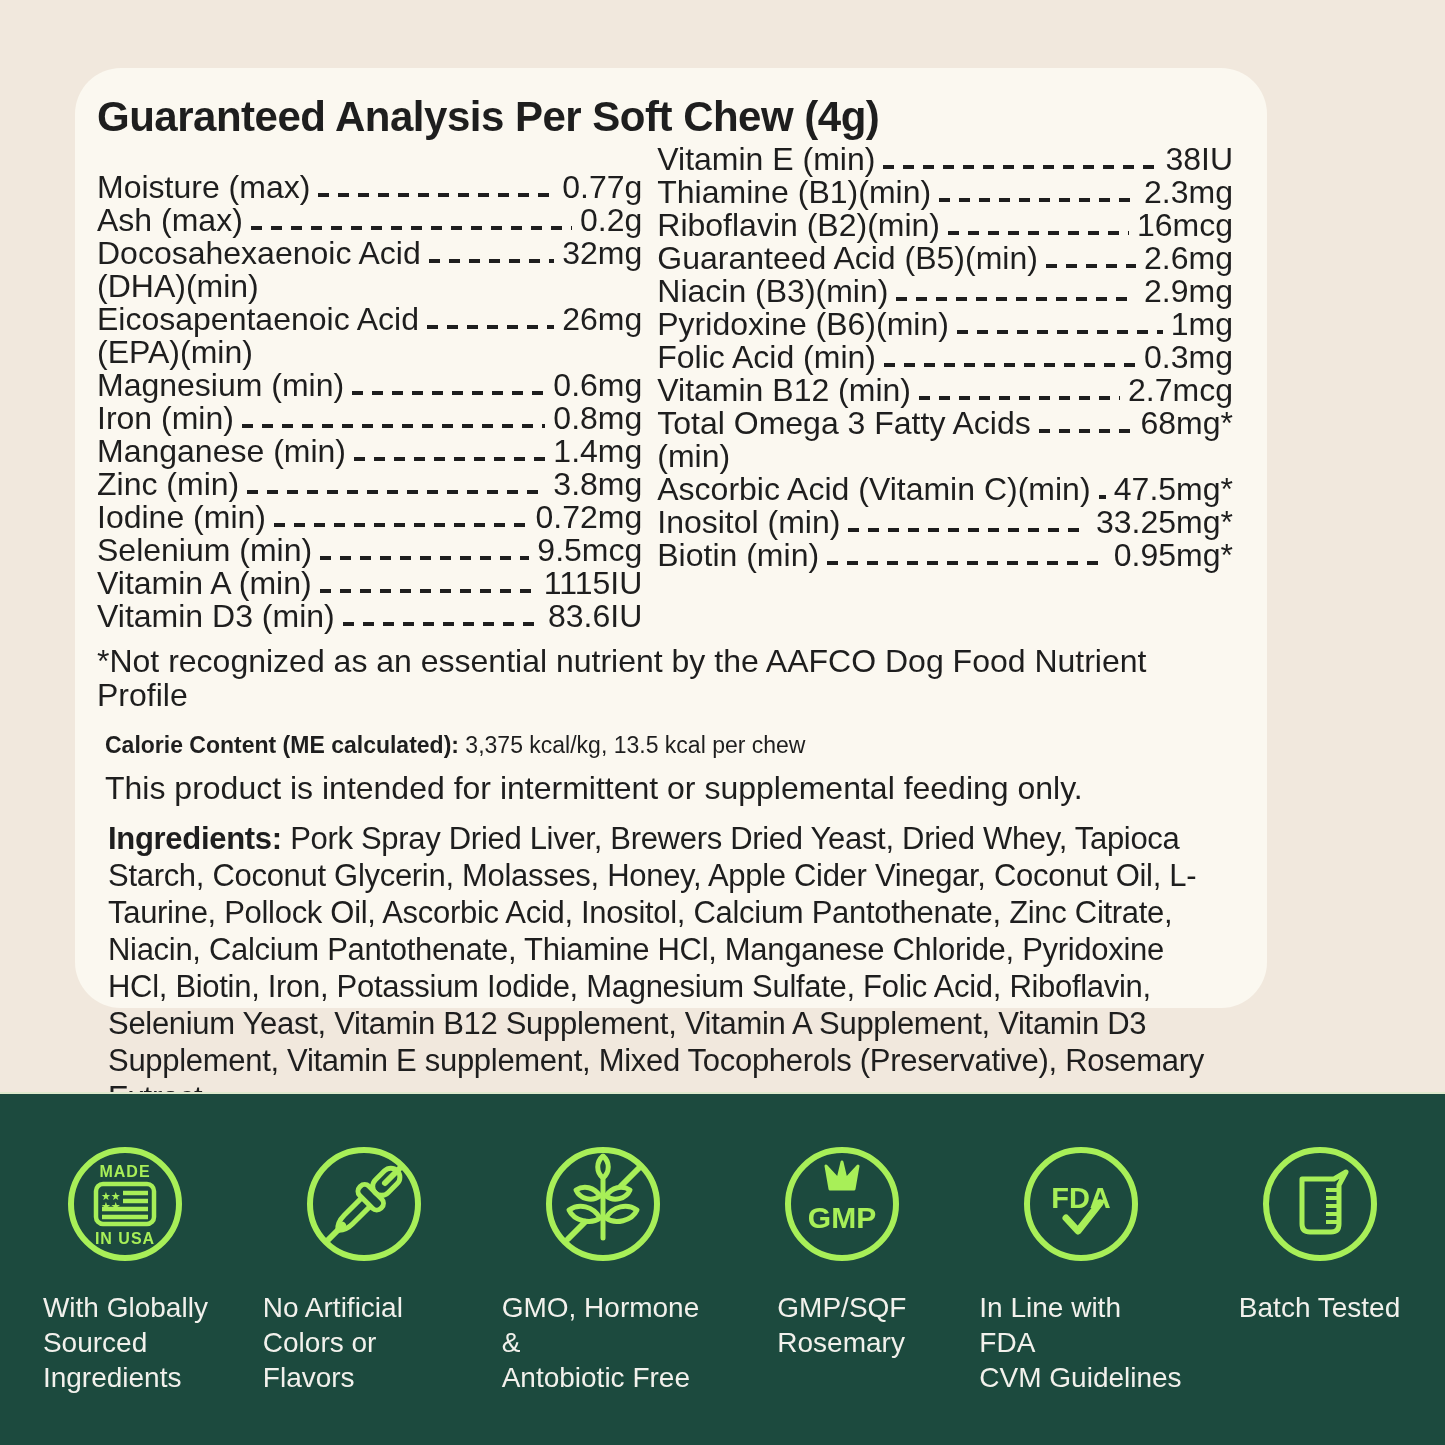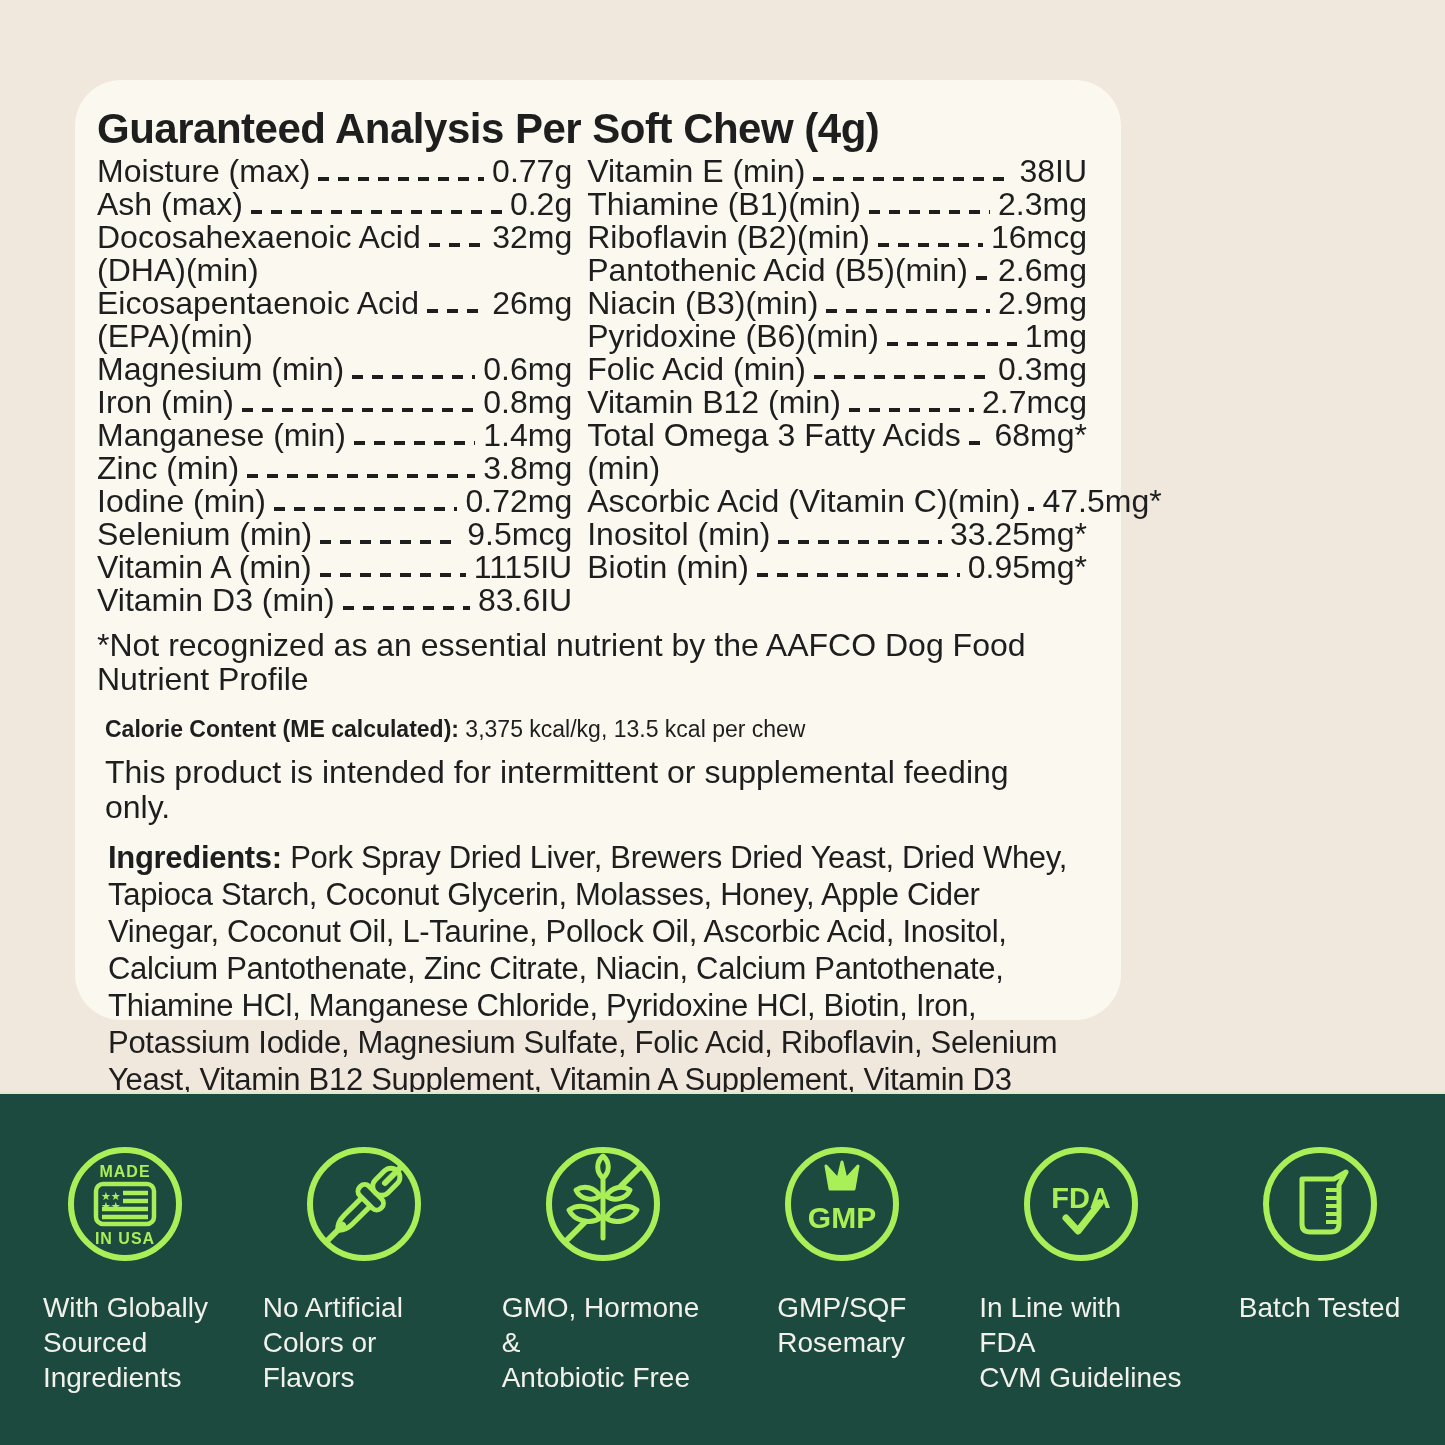--- a/index.html
+++ b/index.html
@@ -14,30 +14,30 @@
   html,body{margin:0;padding:0;}
   body{
     width:1445px;height:1445px;
     background:var(--background);
     font-family:"Liberation Sans","DejaVu Sans",sans-serif;
     color:var(--text);
   }
   .page{position:relative;width:1445px;height:1445px;overflow:hidden;}
 
   .card{
-    position:absolute;left:75px;top:80px;width:1046px;height:940px;
+    position:absolute;left:75px;top:68px;width:1192px;height:940px;
     background:var(--card);border-radius:46px;
     padding:26px 34px 0 22px;
   }
   .title{
     margin:0;font-size:42px;line-height:46px;font-weight:700;letter-spacing:-0.5px;
   }
   .columns{display:flex;gap:15px;margin-top:3px;}
   .col{min-width:0;}
-  .col-left{flex:0 0 48%;}
+  .col-left{flex:0 0 48%;margin-top:28px;}
   .col-right{flex:1;}
   .row{display:flex;font-size:32px;line-height:33px;}
   .lbl{white-space:nowrap;}
   .leader{
     flex:1;min-width:6px;align-self:flex-end;
     margin:0 8px 7px 8px;height:4px;
     background:repeating-linear-gradient(90deg,var(--text) 0 11px,transparent 11px 20px);
   }
   .val{white-space:nowrap;margin-left:auto;}
   .cont{font-size:32px;line-height:33px;}
@@ -146,21 +146,21 @@
             <span class="lbl">Thiamine (B1)(min)</span>
             <span class="leader"></span>
             <span class="val">2.3mg</span>
           </div>
           <div class="row">
             <span class="lbl">Riboflavin (B2)(min)</span>
             <span class="leader"></span>
             <span class="val">16mcg</span>
           </div>
           <div class="row">
-            <span class="lbl">Pantothenic Acid (B5)(min)</span>
+            <span class="lbl">Guaranteed Acid (B5)(min)</span>
             <span class="leader"></span>
             <span class="val">2.6mg</span>
           </div>
           <div class="row">
             <span class="lbl">Niacin (B3)(min)</span>
             <span class="leader"></span>
             <span class="val">2.9mg</span>
           </div>
           <div class="row">
             <span class="lbl">Pyridoxine (B6)(min)</span>

